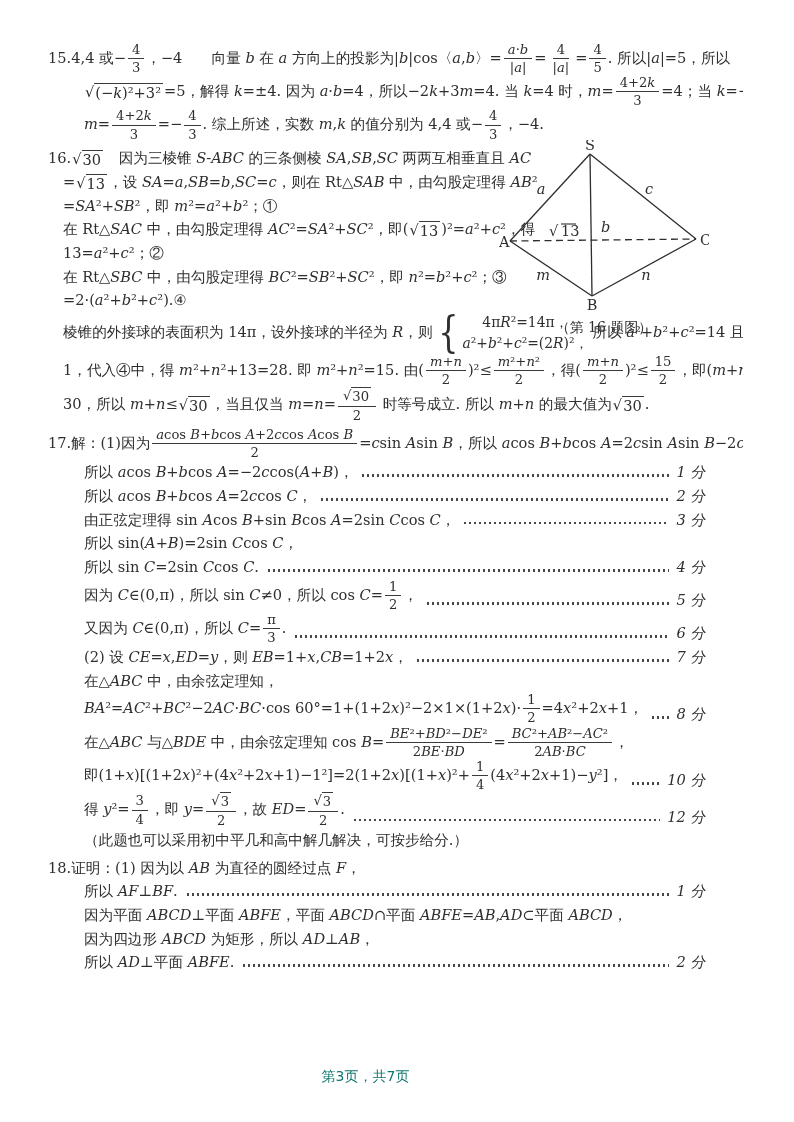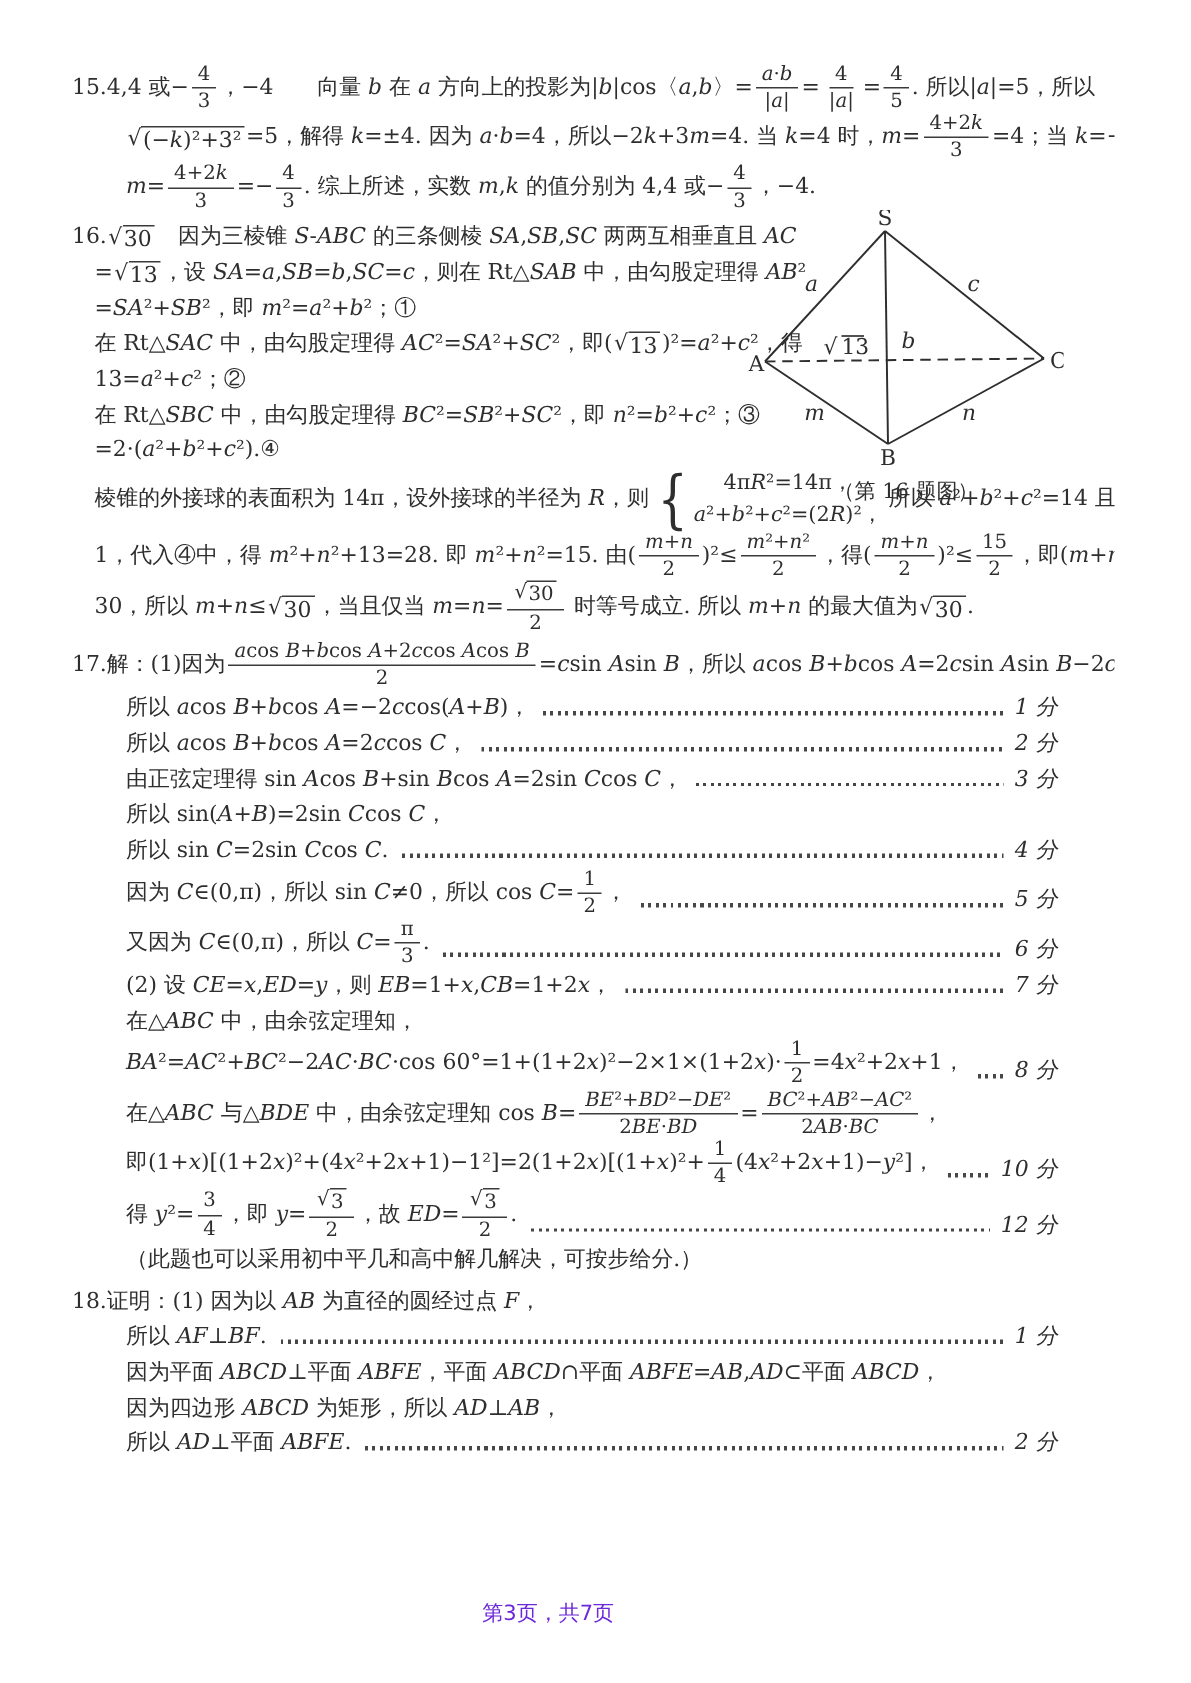--- a/index.html
+++ b/index.html
@@ -35,21 +35,21 @@
   .brace{font-size:2.9em;font-weight:300;line-height:0.85;transform:scaleX(0.75);margin-right:1px;}
   .ccol{display:inline-flex;flex-direction:column;text-align:center;}
   .crow{line-height:1.5;font-size:0.95em;}
   
   .fig16{position:absolute;top:-6px;right:-4px;width:210px;text-align:center;}
   .figcap{font-size:14px;line-height:1.2;margin-top:1px;text-align:center;}
   .fig16 svg text{font-family:"DejaVu Serif","Liberation Serif",serif;font-size:14.5px;fill:#2e2e2e;}
   .fig16 svg .var{font-style:italic;}
   
   .footer{position:absolute;left:0;right:12px;bottom:34px;text-align:center;
-    font-family:"DejaVu Sans","Liberation Sans",sans-serif;font-size:14px;color:#6d28d9;}
+    font-family:"DejaVu Sans","Liberation Sans",sans-serif;font-size:14px;color:#0f766e;}
 </style>
 </head>
 <body>
 
 <div class="page">
 
   <section class="problem">
     <div class="lines">
         <div class="line ind0">
           <span class="ltext"><span>15.4,4 或−</span><span class="frac">

